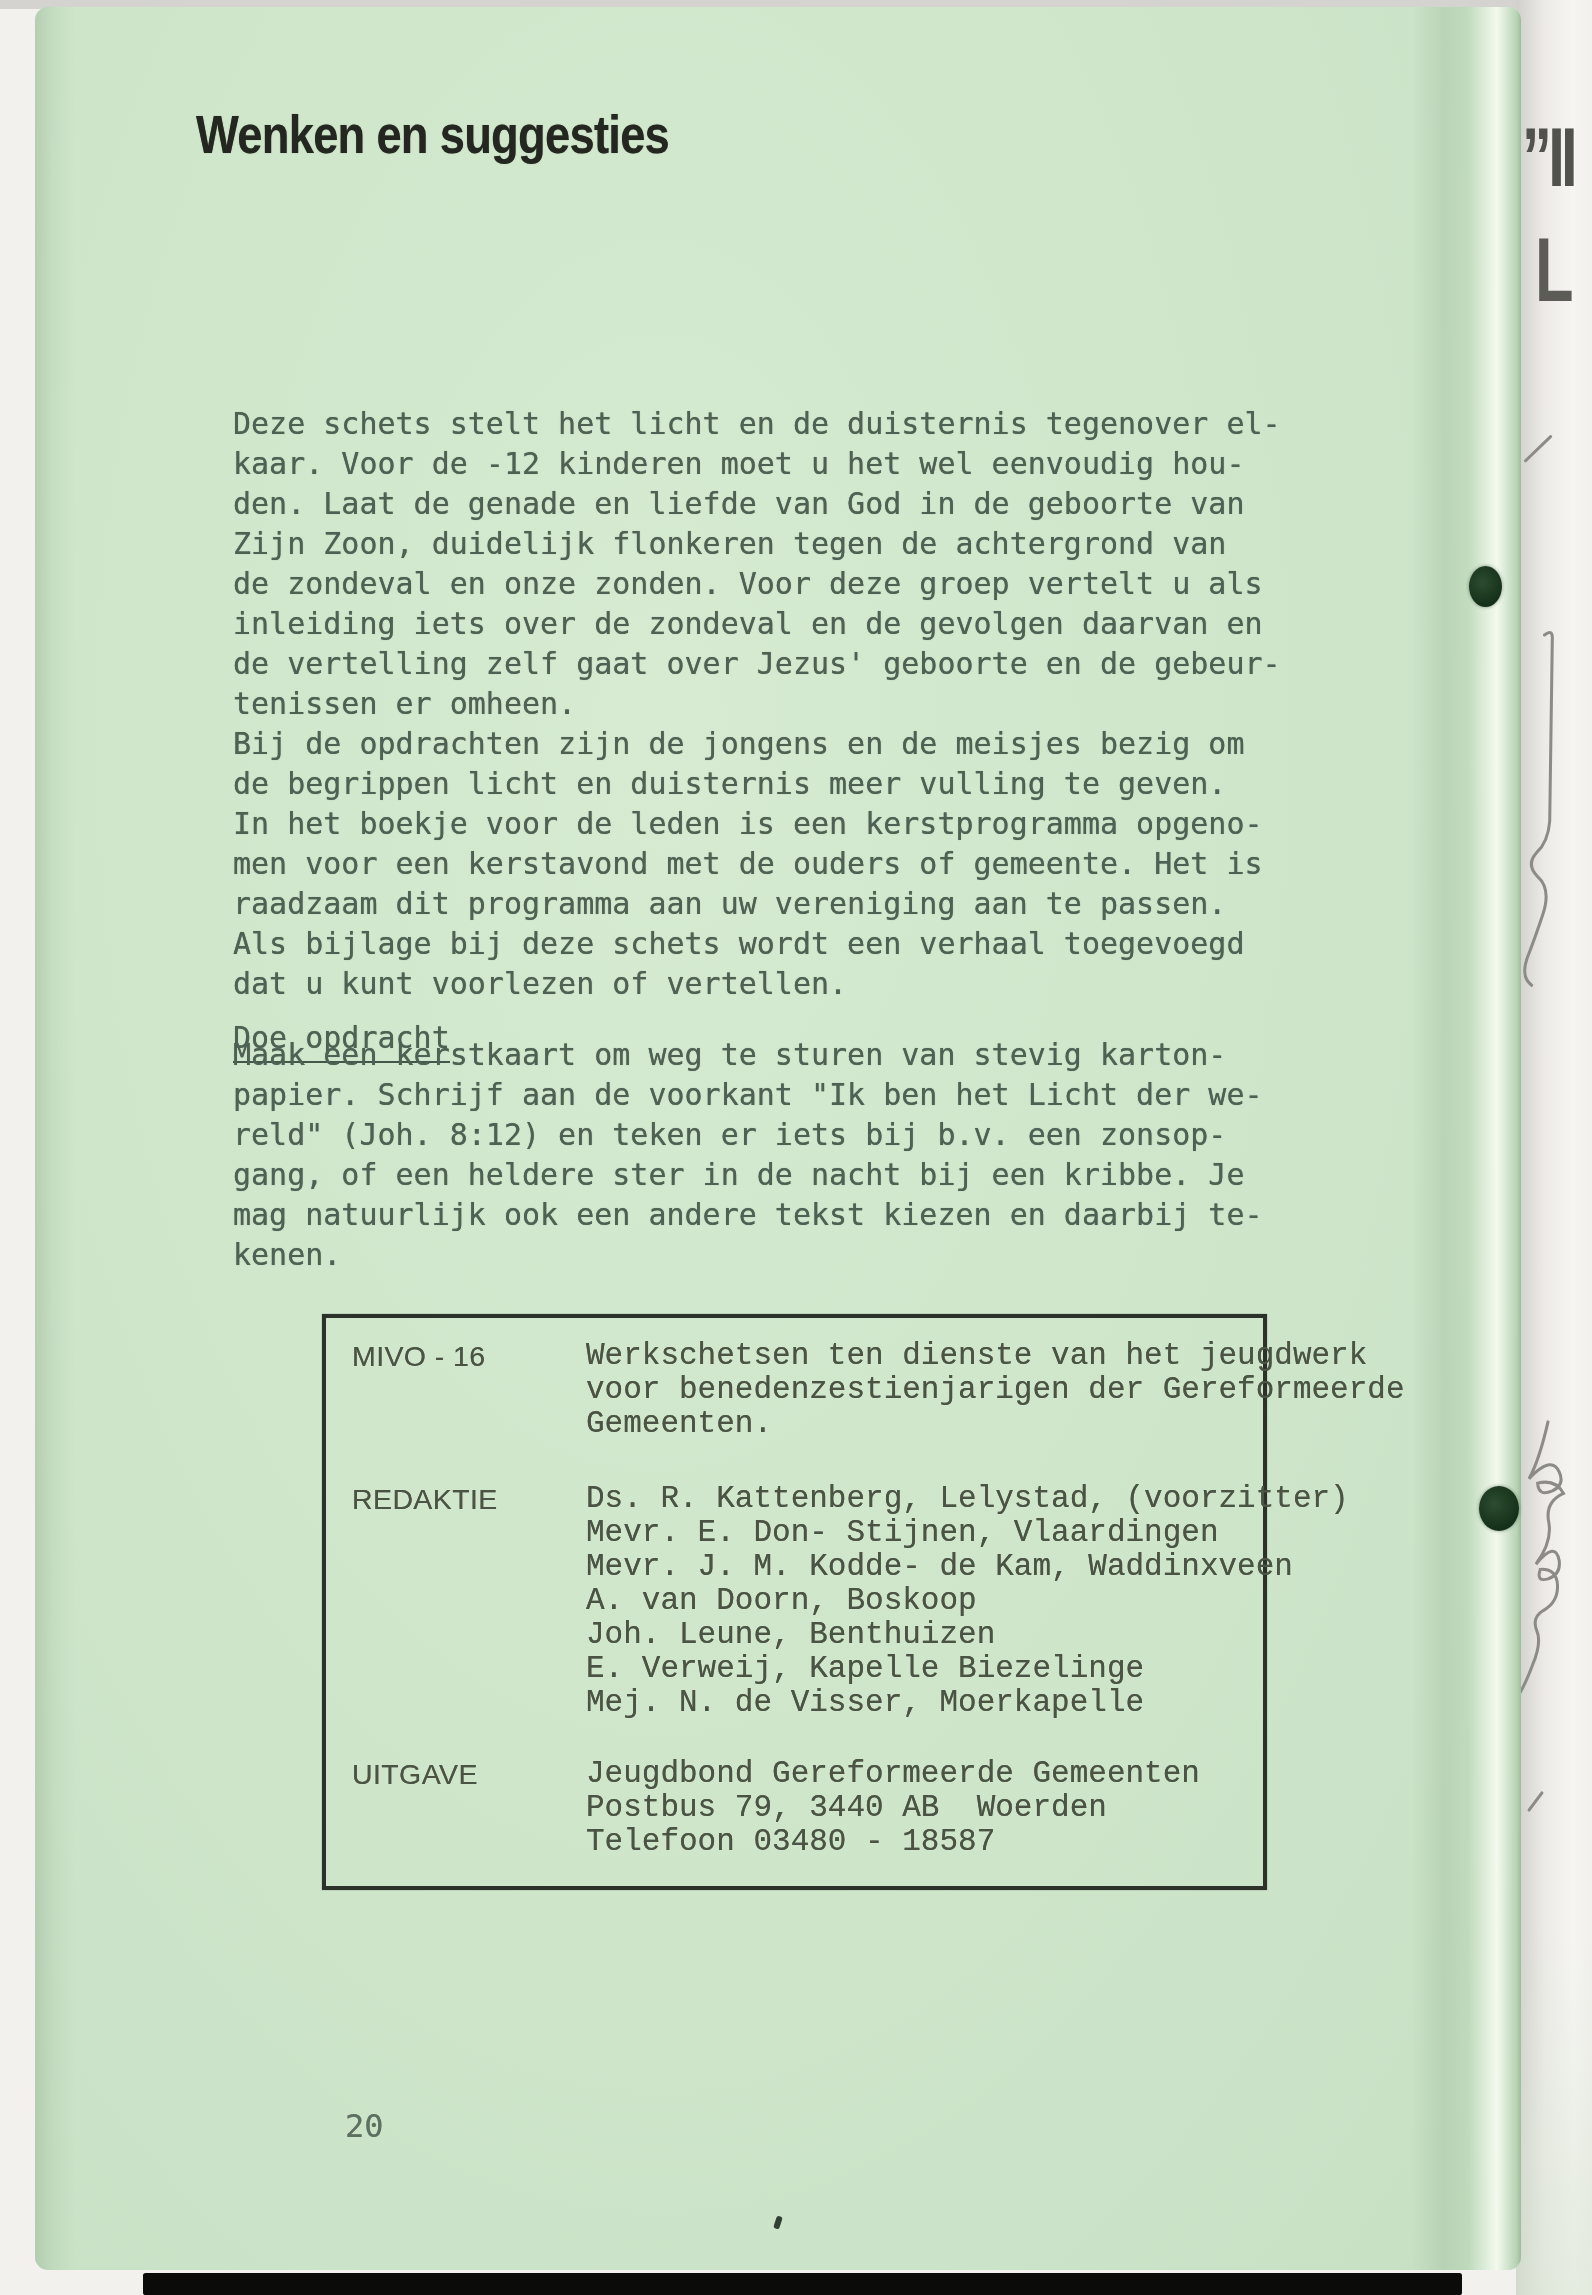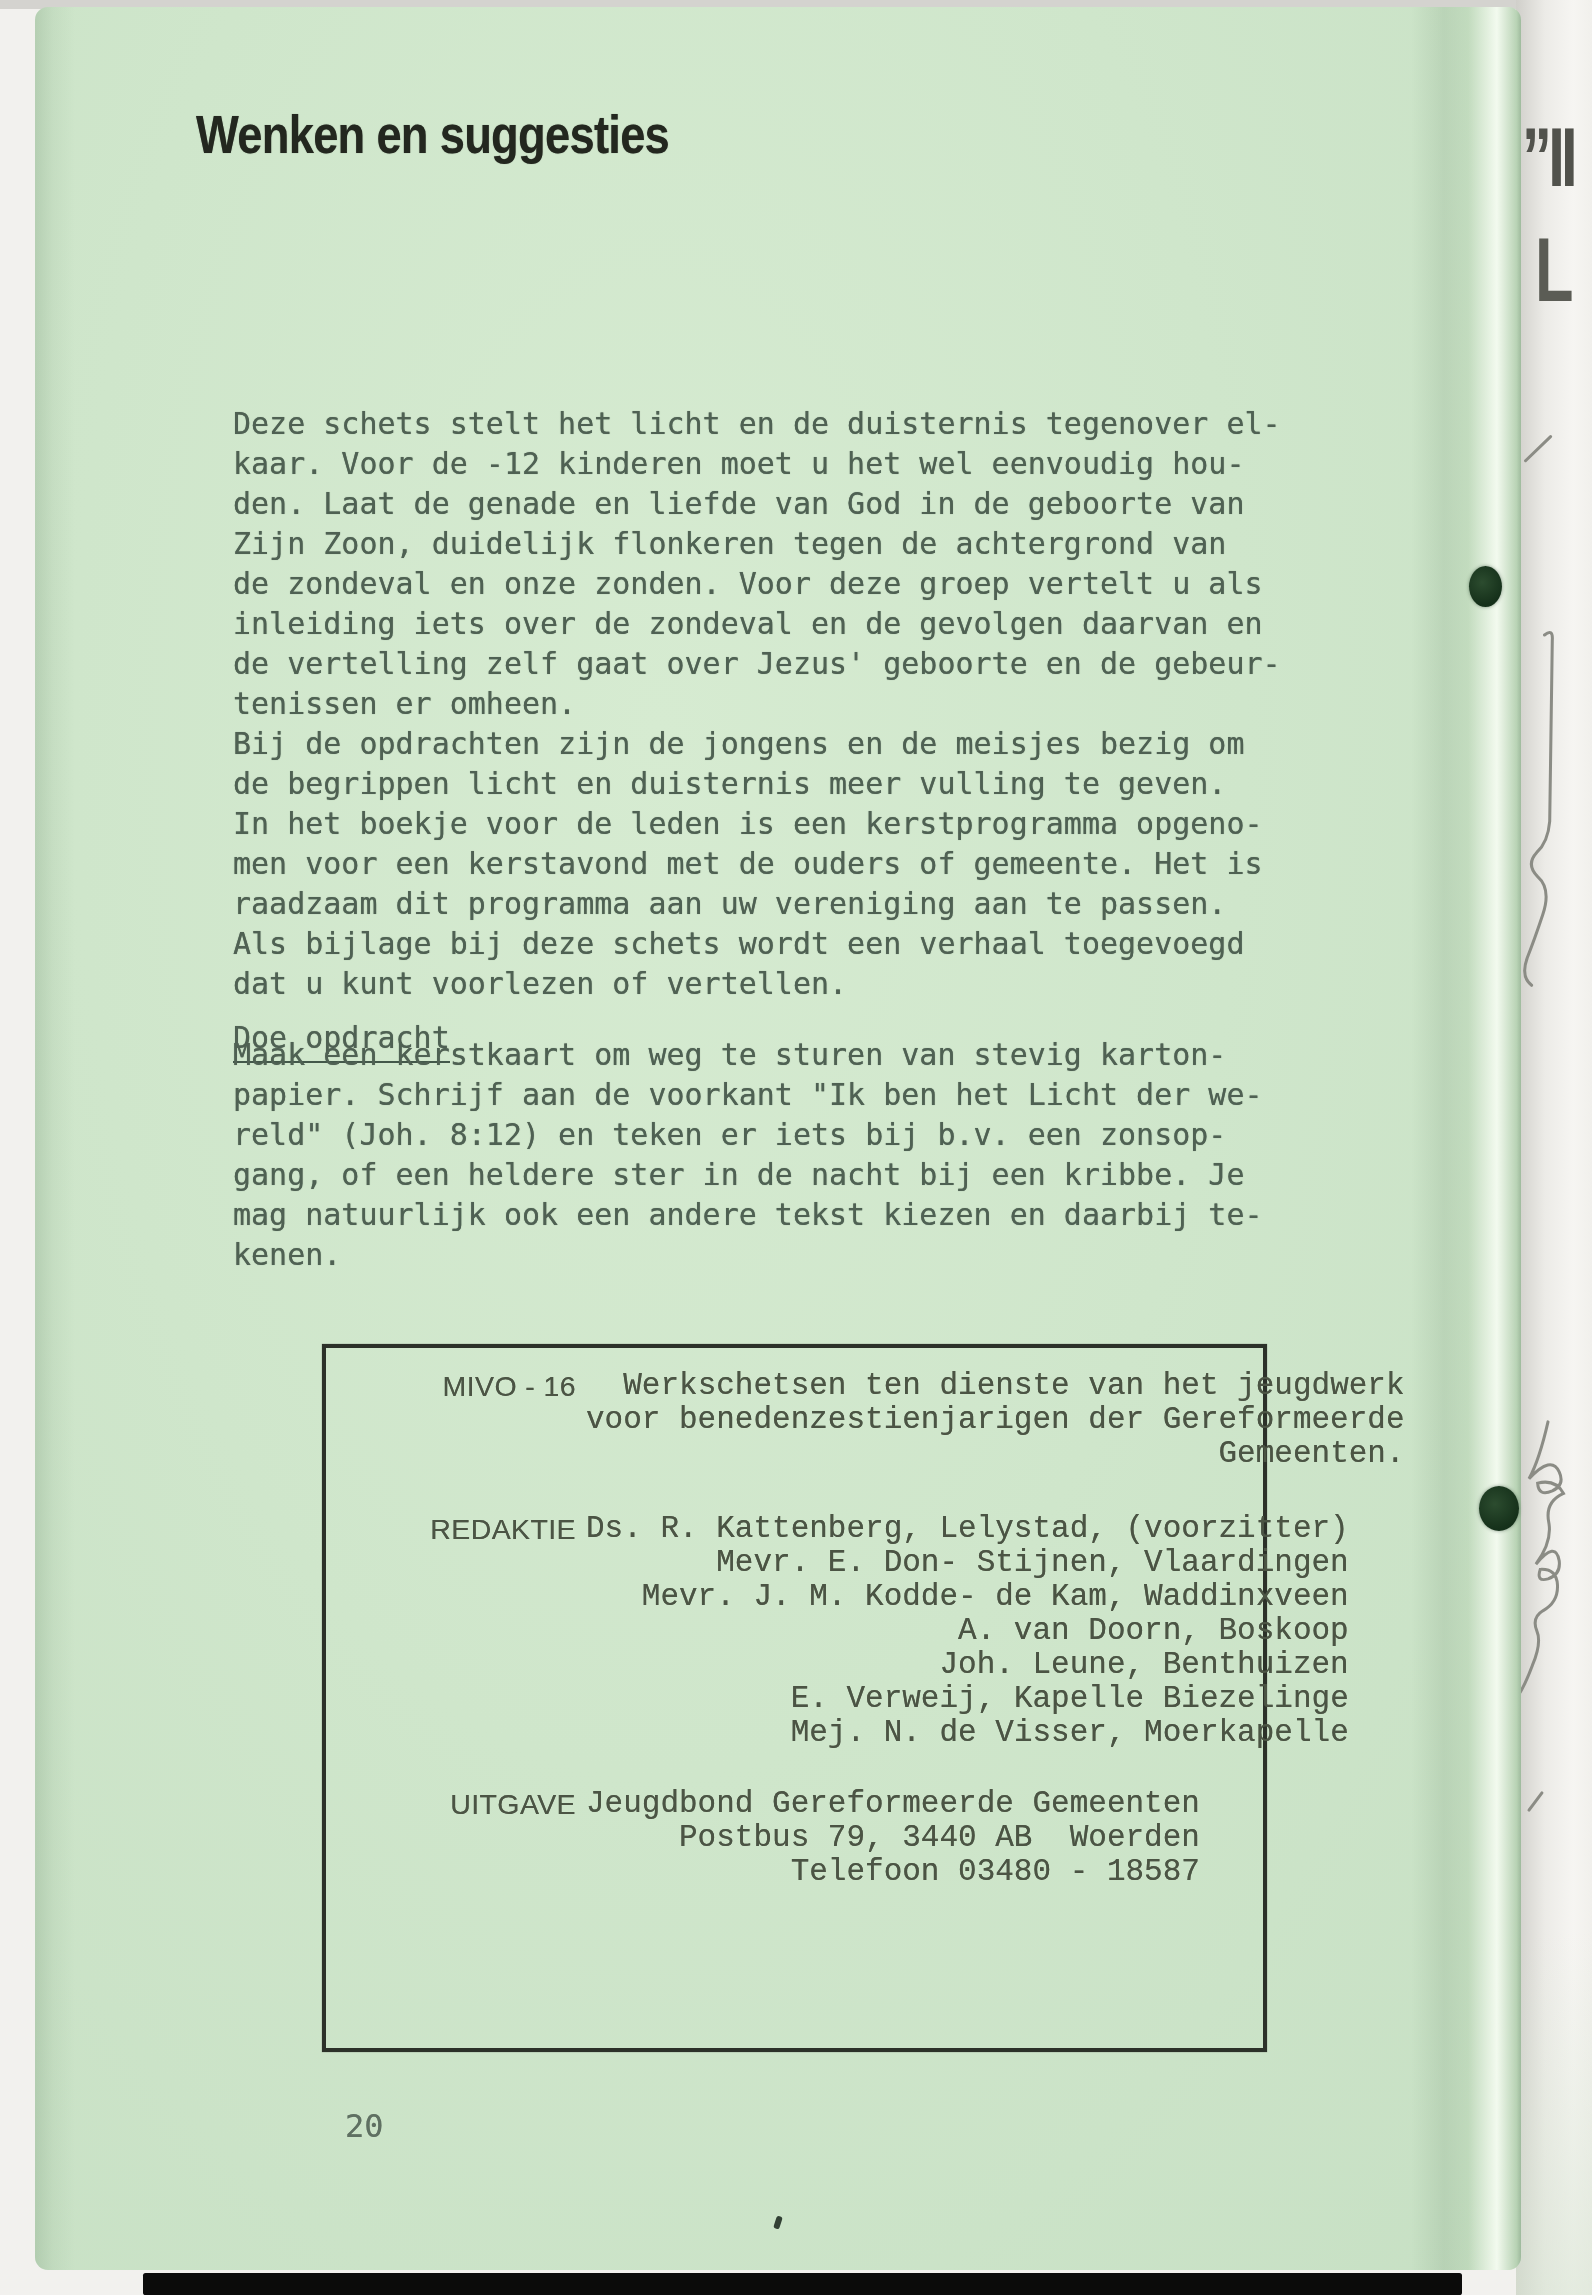--- a/index.html
+++ b/index.html
@@ -56,24 +56,23 @@
     text-shadow:0 0 0.7px rgba(79,97,83,.85);
     margin-left:36px;
   }
   #body1{top:397px;}
   #doe-heading{
     top:1011px;
     border-bottom:2.6px solid #43584a;padding-bottom:3px;
   }
   #body2{top:1028px;}
   #colophon-box{
-    position:absolute;left:287px;top:1337px;width:945px;height:708px;
+    position:absolute;left:287px;top:1307px;width:945px;height:576px;
     border:4.3px solid #2c3129;box-sizing:border-box;
     box-shadow:0 0 0.9px rgba(44,49,41,.7);
-    text-align:right;
   }
   .colo-row{position:absolute;left:0;right:0;}
   .colo-label{
     position:absolute;left:26px;top:0;width:224px;
     font-family:"Liberation Sans",sans-serif;font-size:28.5px;line-height:34px;
     color:#4b5444;letter-spacing:0.4px;text-shadow:0 0 0.5px rgba(75,84,68,.8);
   }
   .colo-lines{
     position:absolute;left:260px;top:0;
     font-family:Liberation Mono, monospace;font-size:31px;line-height:34px;

